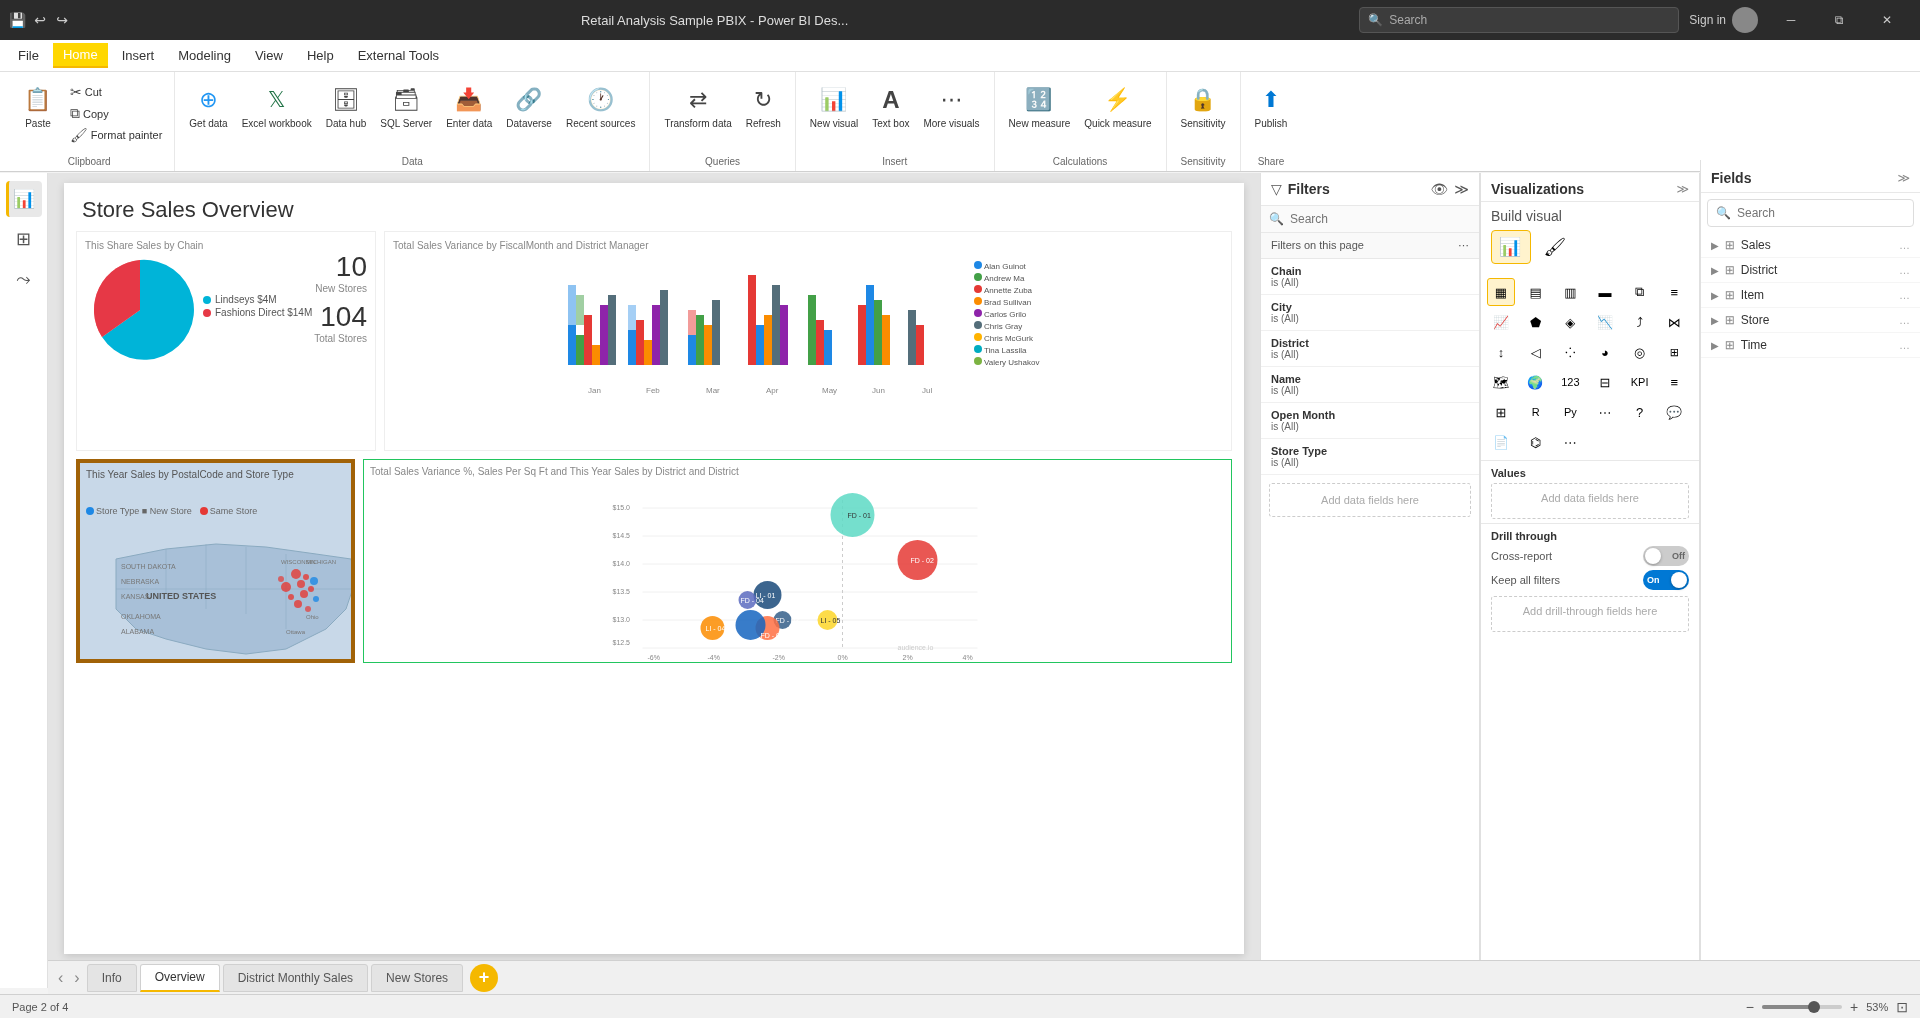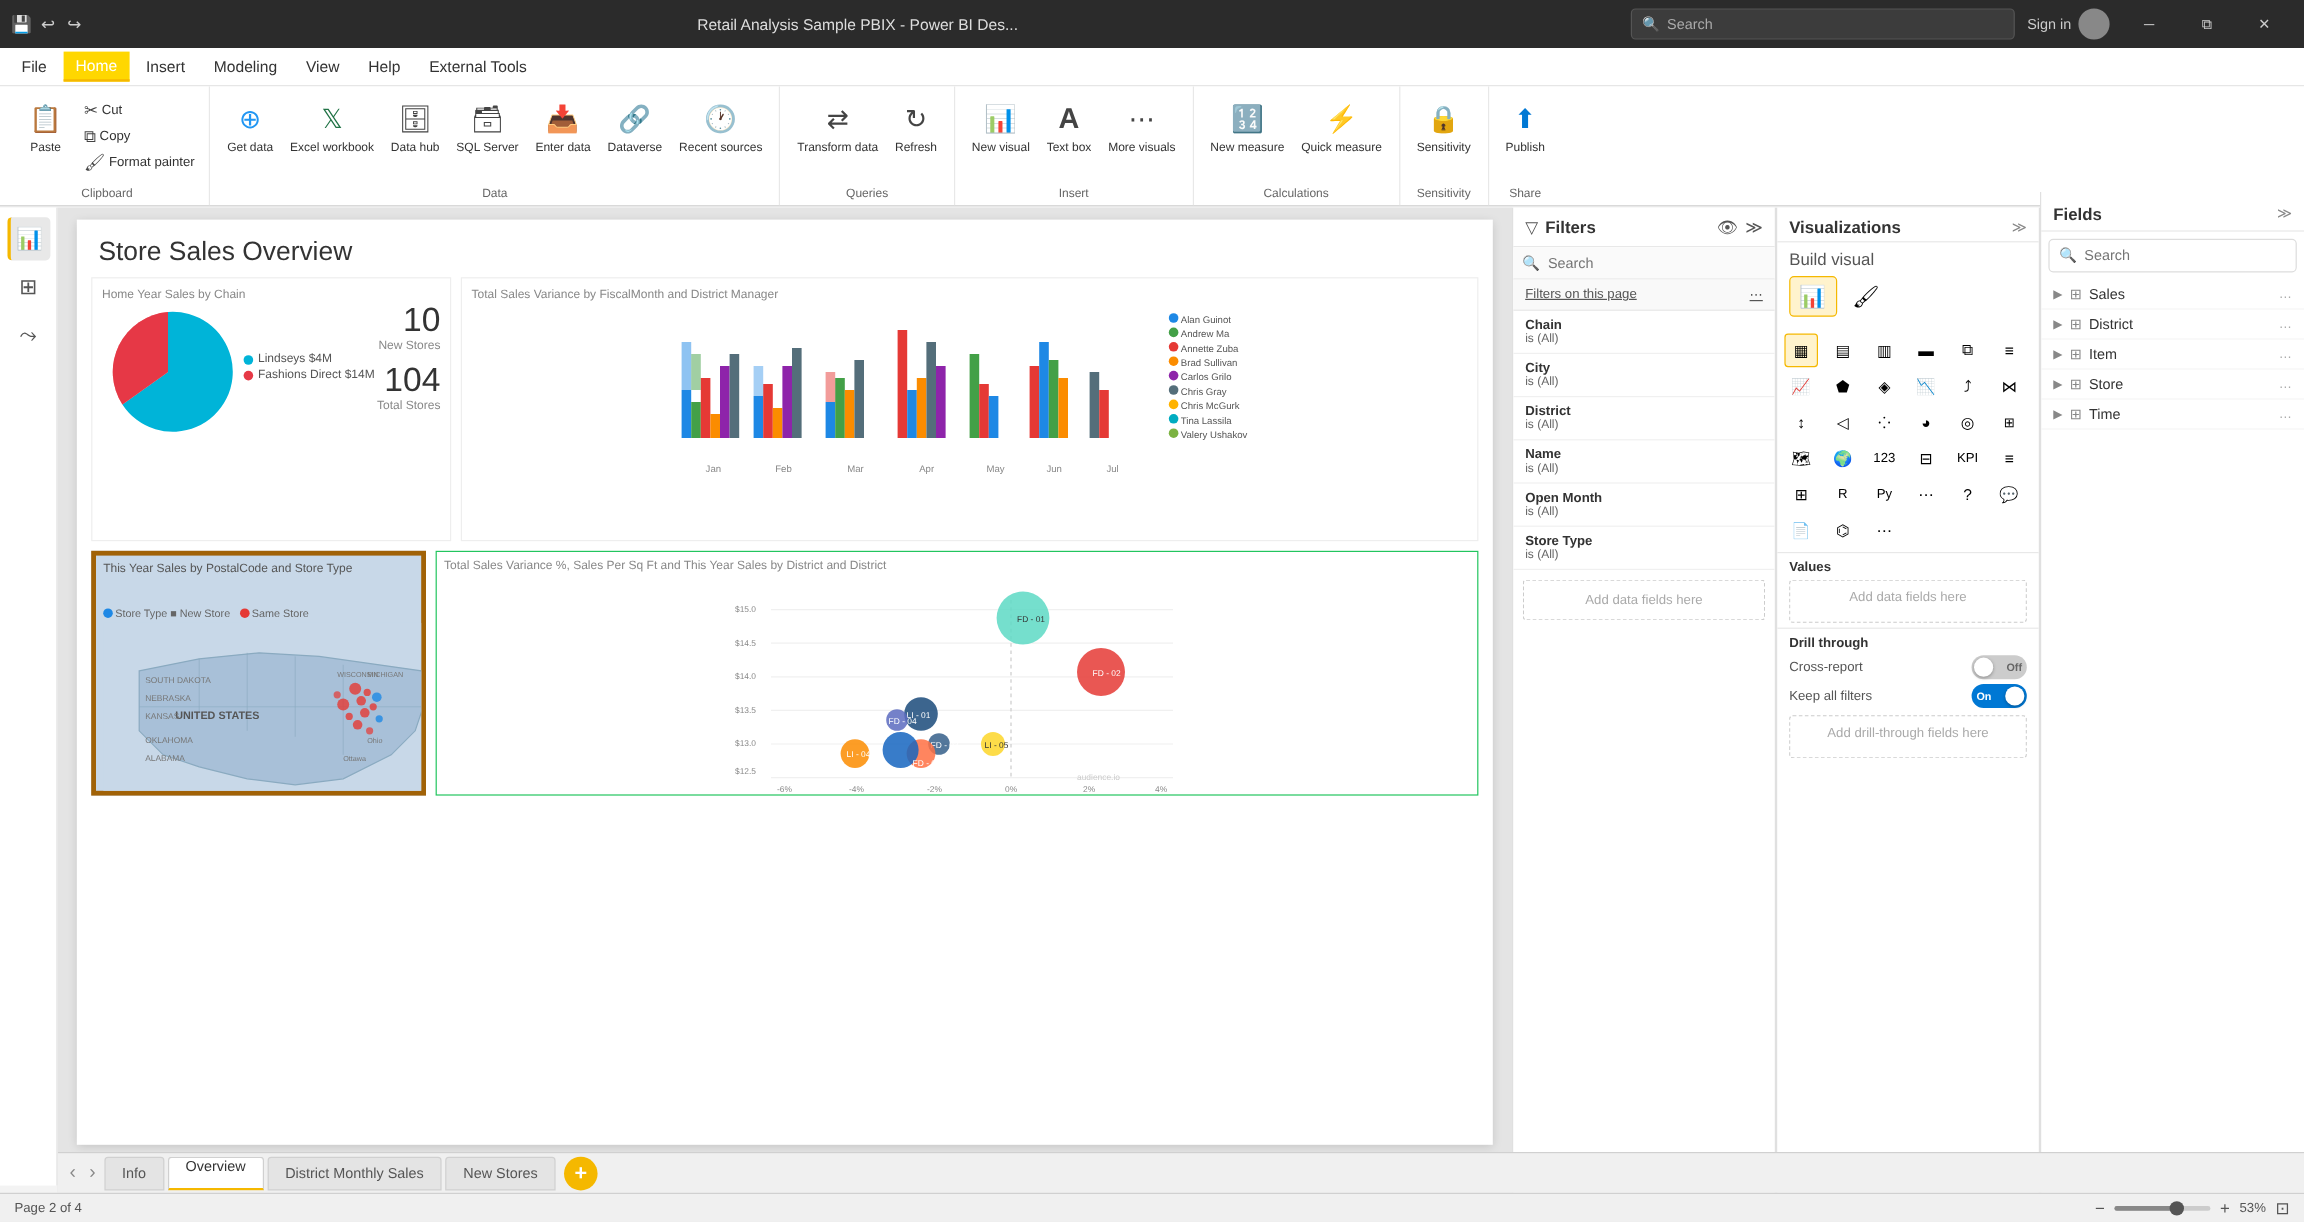--- a/index.html
+++ b/index.html
@@ -167,21 +167,20 @@
       color: #333;
     }
     .filter-section-label {
       padding: 6px 10px;
       font-size: 11px;
       color: #555;
       background: #f9f9f9;
       border-bottom: 1px solid #e8e8e8;
       display: flex;
       justify-content: space-between;
-      text-decoration: underline;
     }
     .filter-item {
       padding: 6px 10px;
       border-bottom: 1px solid #f0f0f0;
       cursor: pointer;
     }
     .filter-item-name { font-size: 11px; font-weight: 600; color: #333; }
     .filter-item-value { font-size: 10px; color: #666; }
     .field-item {
       display: flex;
@@ -360,21 +359,21 @@
   <div class="left-icon">⤳</div>
 </div>
 
 <div style="position:absolute;left:48px;top:173px;right:660px;bottom:24px;background:#e4e4e4;overflow:hidden;">
   <div style="position:absolute;left:16px;top:10px;right:16px;bottom:40px;background:#fff;box-shadow:0 2px 8px rgba(0,0,0,0.15);">
     <div style="font-size:22px;font-weight:300;color:#333;padding:14px 18px 8px;">Store Sales Overview</div>
 
     <div style="display:flex;gap:8px;padding:0 12px;height:220px;">
 
       <div style="width:300px;background:#fff;border:1px solid #eee;padding:8px;position:relative;">
-        <div style="font-size:10px;color:#888;margin-bottom:4px;">Home Year Sales by Chain</div>
+        <div style="font-size:10px;color:#888;margin-bottom:4px;">This Share Sales by Chain</div>
         <div style="display:flex;align-items:center;gap:8px;">
 
           <svg width="110" height="110" viewBox="0 0 110 110">
 
             <path d="M55,55 L55,5 A50,50 0 1,1 17,82 Z" fill="#00B4D8"></path>
 
             <path d="M55,55 L17,82 A50,50 0 0,1 55,5 Z" fill="#E63946"></path>
 
             <path d="M55,55 L55,5 A50,50 0 0,0 17,82 Z" fill="#E63946" opacity="0.6"></path>
           </svg>
@@ -751,21 +750,21 @@
     </div>
   </div>
 </div>
 
 <div style="position:absolute;bottom:24px;left:48px;right:0;height:34px;background:#f0f0f0;border-top:1px solid #d0d0d0;display:flex;align-items:center;padding:0 6px;gap:3px;overflow:hidden;">
   <div style="font-size:16px;color:#888;cursor:pointer;padding:2px 4px;">‹</div>
   <div style="font-size:16px;color:#888;cursor:pointer;padding:2px 4px;">›</div>
   <div style="height:28px;padding:0 14px;display:flex;align-items:center;font-size:12px;cursor:pointer;border-radius:3px 3px 0 0;background:#e4e4e4;color:#555;border:1px solid #d0d0d0;">
     <span>Info</span>
   </div>
-  <div style="height:28px;padding:0 14px;display:flex;align-items:flex-start;font-size:12px;cursor:pointer;border-radius:3px 3px 0 0;background:#fff;color:#333;font-weight:500;border:1px solid #d0d0d0;border-bottom:2px solid #f5b800;position:relative;">
+  <div style="height:28px;padding:0 14px;display:flex;align-items:center;font-size:12px;cursor:pointer;border-radius:3px 3px 0 0;background:#fff;color:#333;font-weight:500;border:1px solid #d0d0d0;border-bottom:2px solid #f5b800;position:relative;">
     <span>Overview</span>
   </div>
   <div style="height:28px;padding:0 14px;display:flex;align-items:center;font-size:12px;cursor:pointer;border-radius:3px 3px 0 0;background:#e4e4e4;color:#555;border:1px solid #d0d0d0;">
     <span>District Monthly Sales</span>
   </div>
   <div style="height:28px;padding:0 14px;display:flex;align-items:center;font-size:12px;cursor:pointer;border-radius:3px 3px 0 0;background:#e4e4e4;color:#555;border:1px solid #d0d0d0;">
     <span>New Stores</span>
   </div>
   <div style="width:28px;height:28px;display:flex;align-items:center;justify-content:center;background:#f5b800;border-radius:50%;color:#fff;font-size:18px;cursor:pointer;font-weight:bold;margin-left:4px;">+</div>
 </div>

